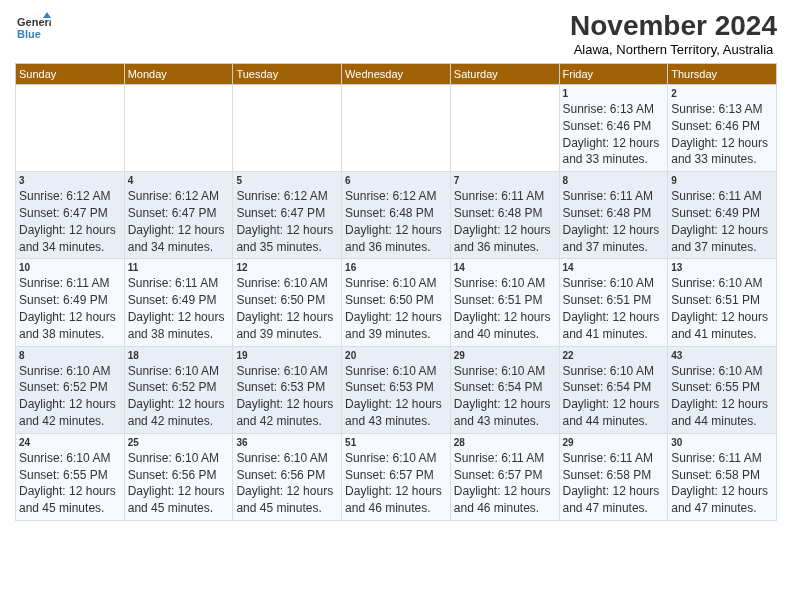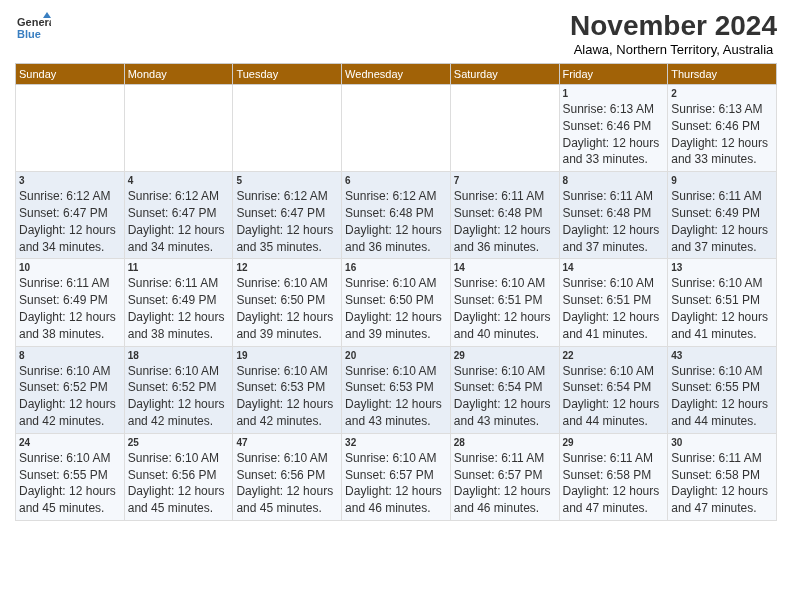--- a/index.html
+++ b/index.html
@@ -300,28 +300,28 @@
 and 45 minutes.</div>
           </td>
           <td>
             <span class="day-number">25</span>
             <div class="day-info" style="white-space: pre-line;">Sunrise: 6:10 AM
 Sunset: 6:56 PM
 Daylight: 12 hours
 and 45 minutes.</div>
           </td>
           <td>
-            <span class="day-number">47</span>
+            <span class="day-number">36</span>
             <div class="day-info" style="white-space: pre-line;">Sunrise: 6:10 AM
 Sunset: 6:56 PM
 Daylight: 12 hours
 and 45 minutes.</div>
           </td>
           <td>
-            <span class="day-number">32</span>
+            <span class="day-number">51</span>
             <div class="day-info" style="white-space: pre-line;">Sunrise: 6:10 AM
 Sunset: 6:57 PM
 Daylight: 12 hours
 and 46 minutes.</div>
           </td>
           <td>
             <span class="day-number">28</span>
             <div class="day-info" style="white-space: pre-line;">Sunrise: 6:11 AM
 Sunset: 6:57 PM
 Daylight: 12 hours

